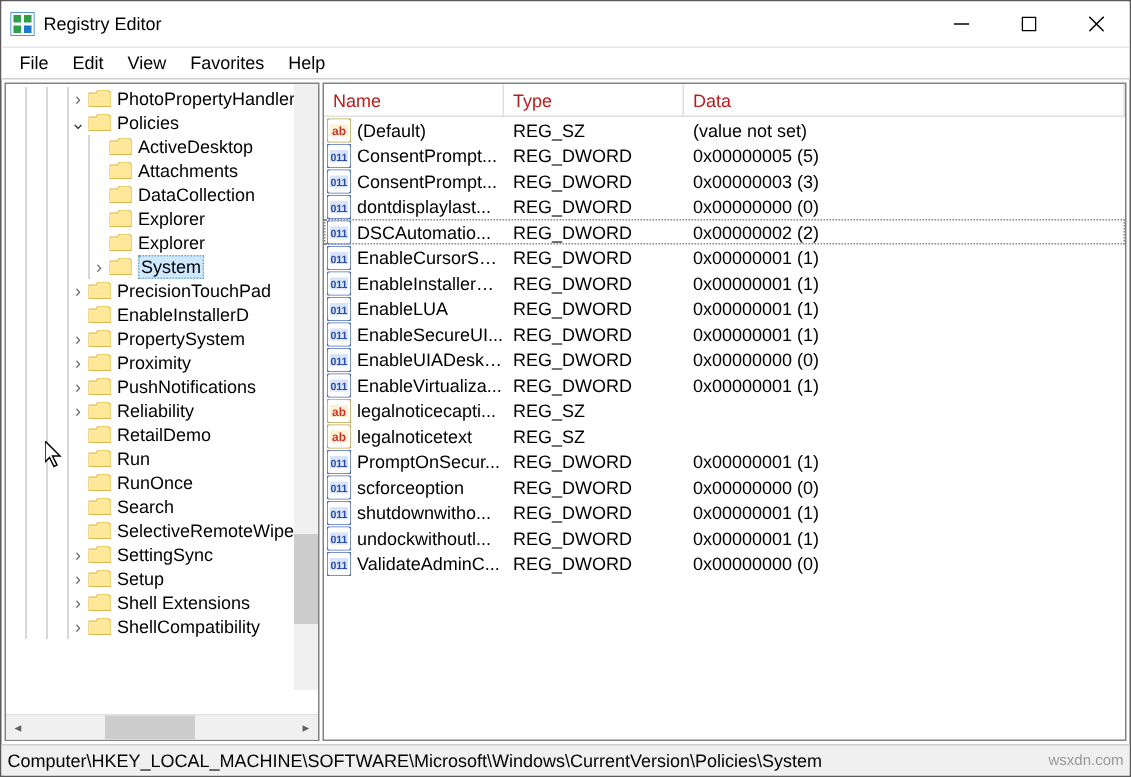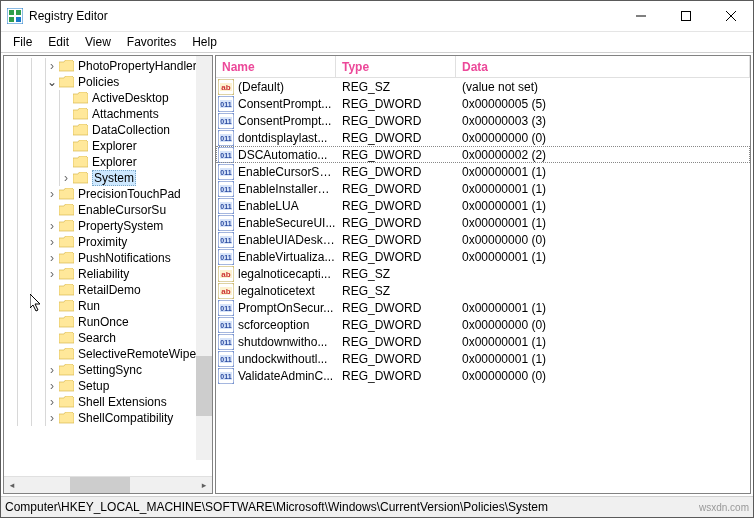--- a/index.html
+++ b/index.html
@@ -175,22 +175,22 @@
     margin: 2px 2px 2px 0;
     box-sizing: border-box;
     display: flex;
     flex-direction: column;
     background: #fff;
   }
   .listheader {
     display: flex;
     height: 22px;
     align-items: stretch;
-    font-weight: 700;
-    color: #ec4899;
+    font-weight: 400;
+    color: #b91c1c;
   }
   .listheader div {
     border-right: 1px solid #e0e0e0;
     border-bottom: 1px solid #e0e0e0;
     display: flex;
     align-items: center;
     padding-left: 6px;
     box-sizing: border-box;
   }
   .col-name { width: 120px; }
@@ -407,21 +407,21 @@
               <span class="label">PrecisionTouchPad</span>
             </div>
             <div class="tree-row">
               <span style="display: inline-block; width: 42px; height: 16px; background-image: repeating-linear-gradient(to right, transparent 0px, transparent 13px, rgb(176, 176, 176) 13px, rgb(176, 176, 176) 14px); background-size: 14px 1px; background-repeat: repeat; opacity: 0.5;"></span>
               <span class="twist"></span>
               <span class="folder-icon">
                 <svg viewBox="0 0 15 12">
                   <use href="#folder"></use>
                 </svg>
               </span>
-              <span class="label">EnableCursorSu</span>
+              <span class="label">EnableInstallerD</span>
             </div>
             <div class="tree-row">
               <span style="display: inline-block; width: 42px; height: 16px; background-image: repeating-linear-gradient(to right, transparent 0px, transparent 13px, rgb(176, 176, 176) 13px, rgb(176, 176, 176) 14px); background-size: 14px 1px; background-repeat: repeat; opacity: 0.5;"></span>
               <span class="twist" style="transform: none; font-size: 12px; color: rgb(106, 106, 106);">›</span>
               <span class="folder-icon">
                 <svg viewBox="0 0 15 12">
                   <use href="#folder"></use>
                 </svg>
               </span>
               <span class="label">PropertySystem</span>

